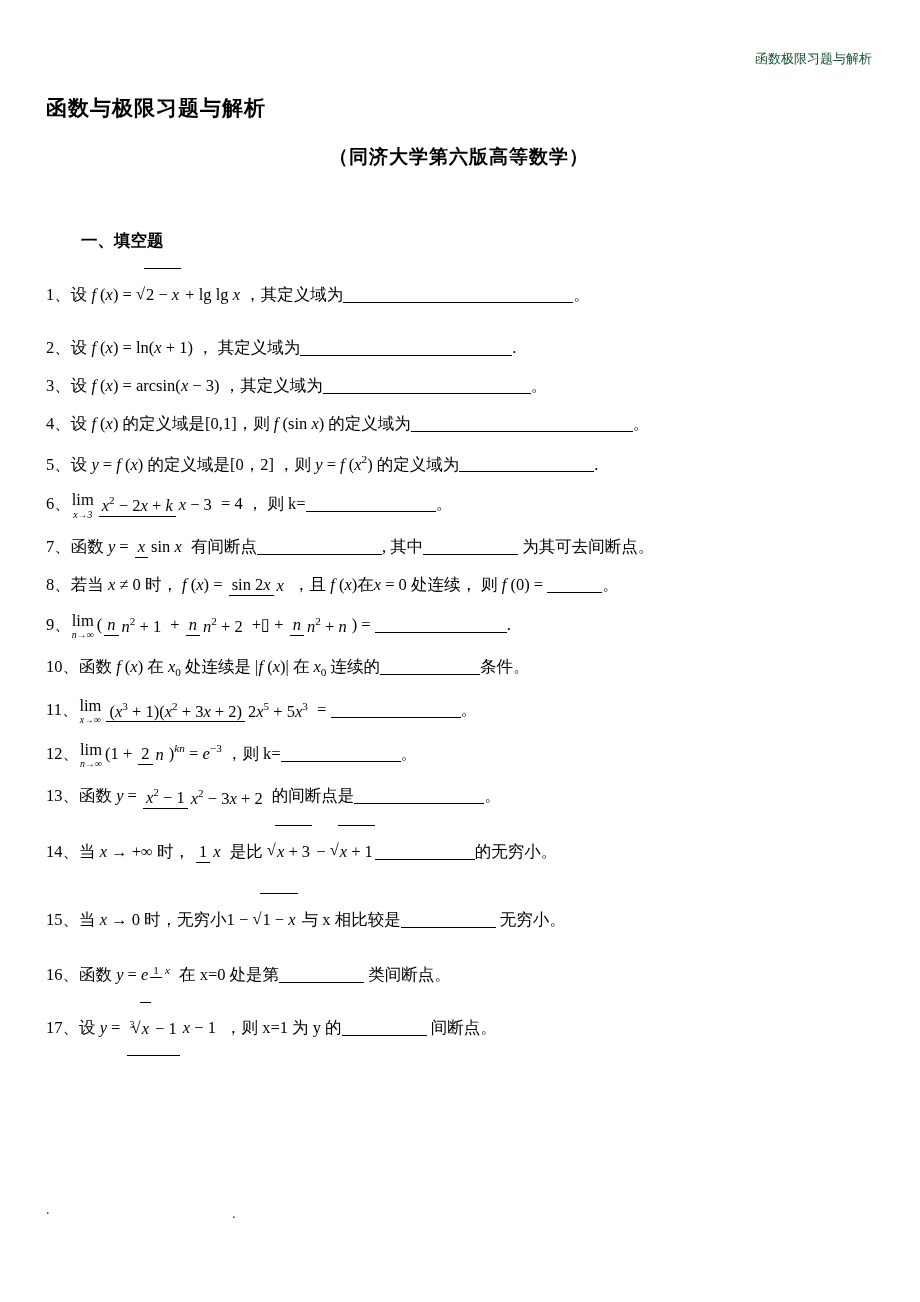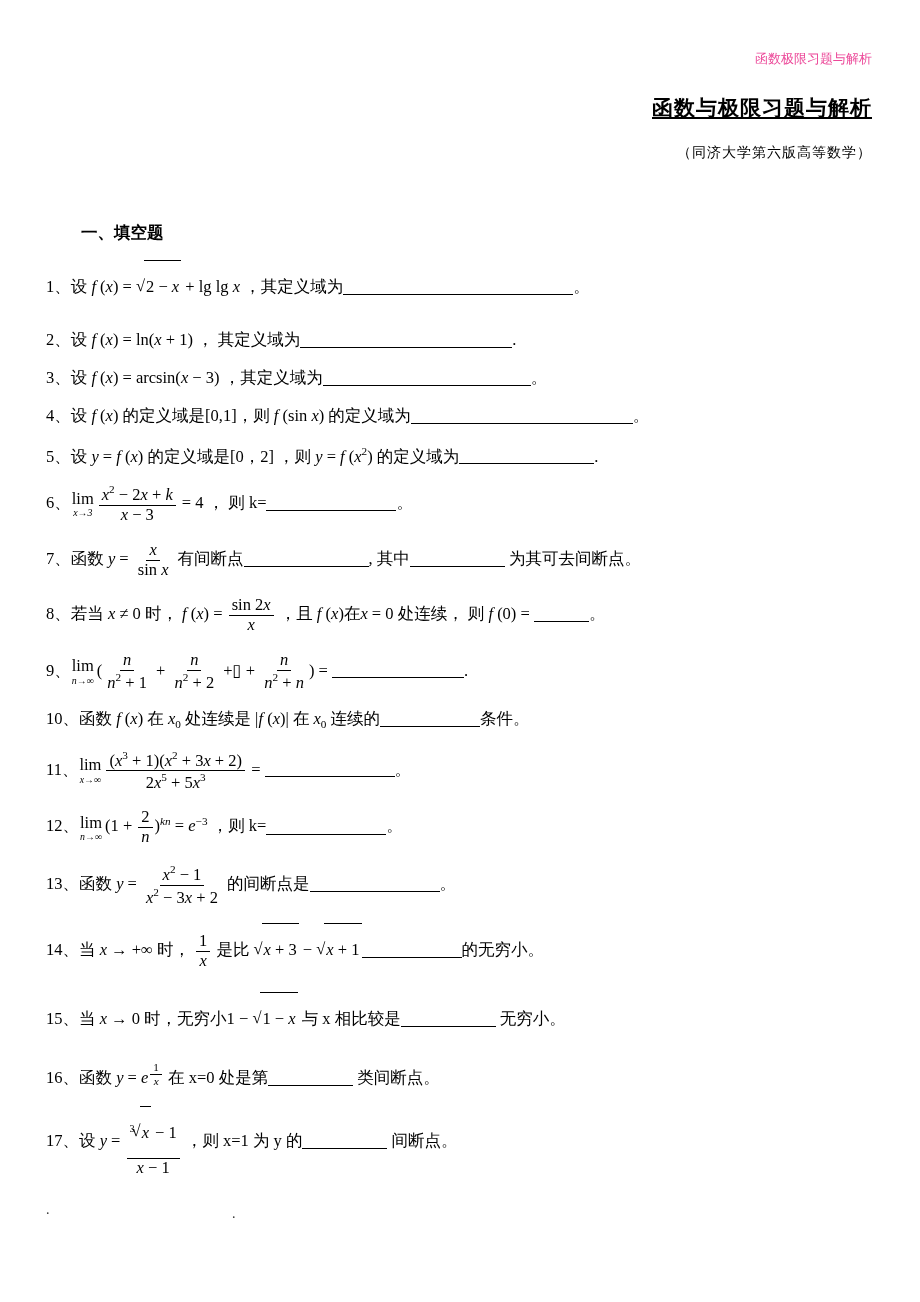--- a/index.html
+++ b/index.html
@@ -1,30 +1,30 @@
 <!DOCTYPE html>
 <html><head>
 <meta charset="utf-8">
 <style>
   html,body{margin:0;padding:0;}
   body{
     width:920px;height:1302px;background:#ffffff;overflow:hidden;position:relative;
     font-family:"Liberation Serif","DejaVu Serif",serif;color:#000;
   }
   .page{box-sizing:border-box;height:100%;padding:50px 48px 0 46px;position:relative;}
-  .header-note{text-align:right;font-size:13px;color:#ec4899;}
-  .title{text-align:right;font-size:21px;font-weight:bold;margin:26px 0 0;letter-spacing:1px;text-decoration:underline;}
-  .subtitle{text-align:right;font-size:14px;font-weight:normal;margin:22px 0 0;letter-spacing:1px;}
+  .header-note{text-align:right;font-size:13px;color:#14532d;}
+  .title{text-align:left;font-size:21px;font-weight:bold;margin:26px 0 0;letter-spacing:1px;}
+  .subtitle{text-align:center;font-size:19px;font-weight:bold;margin:22px 0 0;letter-spacing:1px;}
   .section-heading{font-weight:bold;font-size:16.5px;margin-top:60px;margin-left:35px;}
   .questions{margin-top:16px;font-size:16.5px;}
   .q{margin-bottom:16px;line-height:1.35;}
   .mv{font-style:italic;}
   sup.sp{font-size:0.68em;}
   sub.sb{font-size:0.68em;}
-  .frac{display:inline-flex;flex-direction:column;align-items:center;vertical-align:middle;margin:0 2px;line-height:1.15;text-align:center;}
+  .frac{display:inline-flex;flex-direction:row;align-items:center;vertical-align:middle;margin:0 2px;line-height:1.15;text-align:center;}
   .frac .num{border-bottom:1px solid #000;padding:0 3px;}
   .frac .den{padding:0 3px;}
   .sqrt{display:inline-block;white-space:nowrap;}
   .rsym{display:inline-block;position:relative;top:-0.08em;margin-right:-1px;}
   .rbody{display:inline-block;border-top:1px solid #000;line-height:1.2;padding:16px 2px;}
   .ridx{font-size:0.62em;position:relative;top:-0.55em;margin-right:-0.3em;}
   .lim{display:inline-flex;flex-direction:column;align-items:center;vertical-align:middle;margin:0 3px 0 1px;line-height:1;justify-content:space-between;}
   .limt{line-height:1.05;}
   .limu{font-size:0.6em;font-style:italic;margin-top:1px;}
   .blank{display:inline-block;border-bottom:1px solid #000;height:14px;vertical-align:-3px;}

